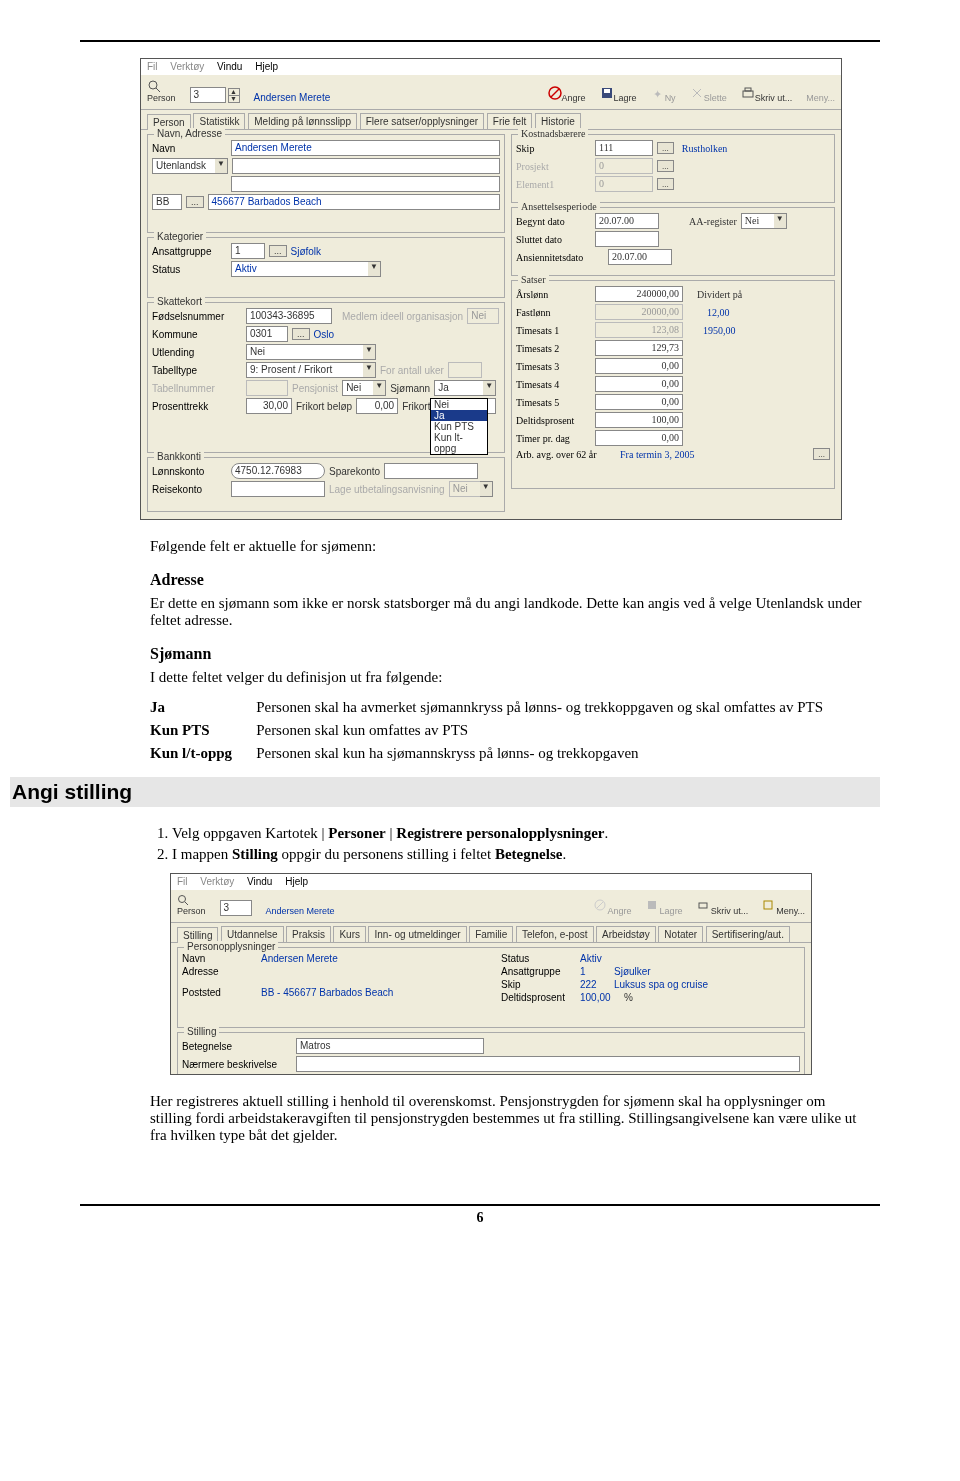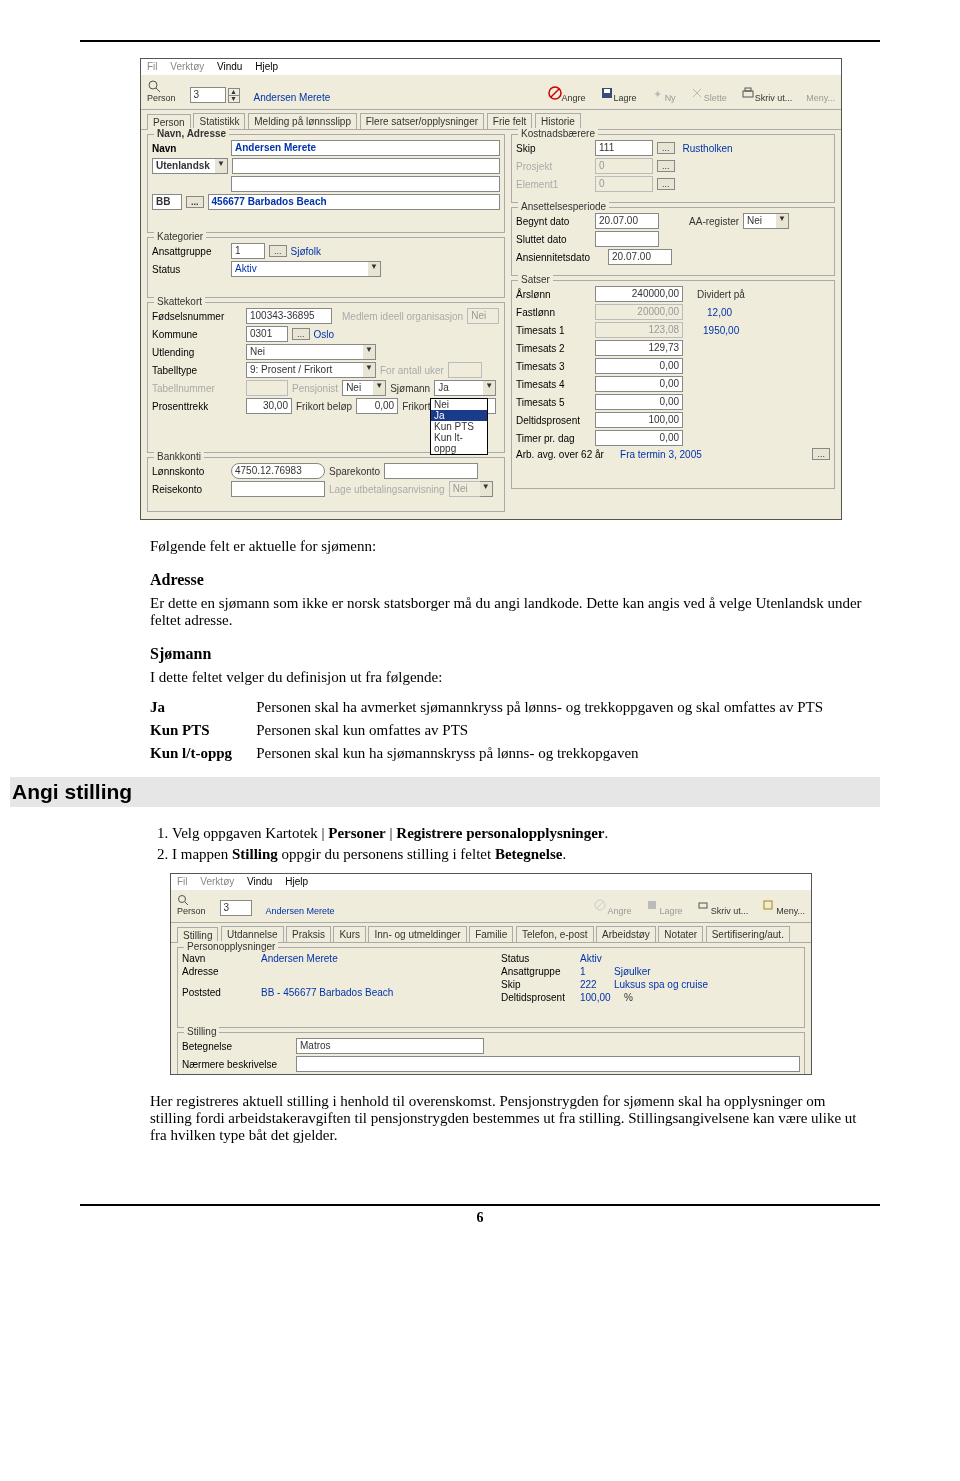--- a/index.html
+++ b/index.html
@@ -192,21 +192,21 @@
     <span>Statistikk</span>
     <span>Melding på lønnsslipp</span>
     <span>Flere satser/opplysninger</span>
     <span>Frie felt</span>
     <span>Historie</span>
   </div>
 
   <div class="panel">
 
     <div class="col" style="flex:1.05;">
-      <div class="gbox" style="height:90px;font-weight:bold;">
+      <div class="gbox" style="height:90px;">
         <div class="gtitle">Navn, Adresse</div>
         <div class="frow">
             <div class="lab">Navn</div>
           <div class="fld blue" style="flex:1;">Andersen Merete</div>
           </div>
         <div class="frow">
           <div class="combo">
               <div class="fld" style="width:56px;">Utenlandsk</div>
               <div class="arrow">▼</div>
             </div>
@@ -314,21 +314,21 @@
           <div class="fld" style="width:86px;"></div>
           <span style="color:#aaa;">Lage utbetalingsanvisning</span>
           <div class="combo">
               <div class="fld fldg" style="width:24px;">Nei</div>
               <div class="arrow">▼</div>
             </div>
           </div>
       </div>
     </div>
 
-    <div class="col" style="flex:0.95;">
+    <div class="col" style="flex:0.95;font-family:Liberation Serif, serif;">
       <div class="gbox" style="height:60px;">
         <div class="gtitle">Kostnadsbærere</div>
         <div class="frow">
             <div class="lab">Skip</div>
           <div class="fld" style="width:50px;">111</div>
           <div class="dotbtn">...</div>
           <span class="blue" style="margin-left:4px;">Rustholken</span>
           </div>
         <div class="frow">
             <div class="lab" style="color:#aaa;">Prosjekt</div>

